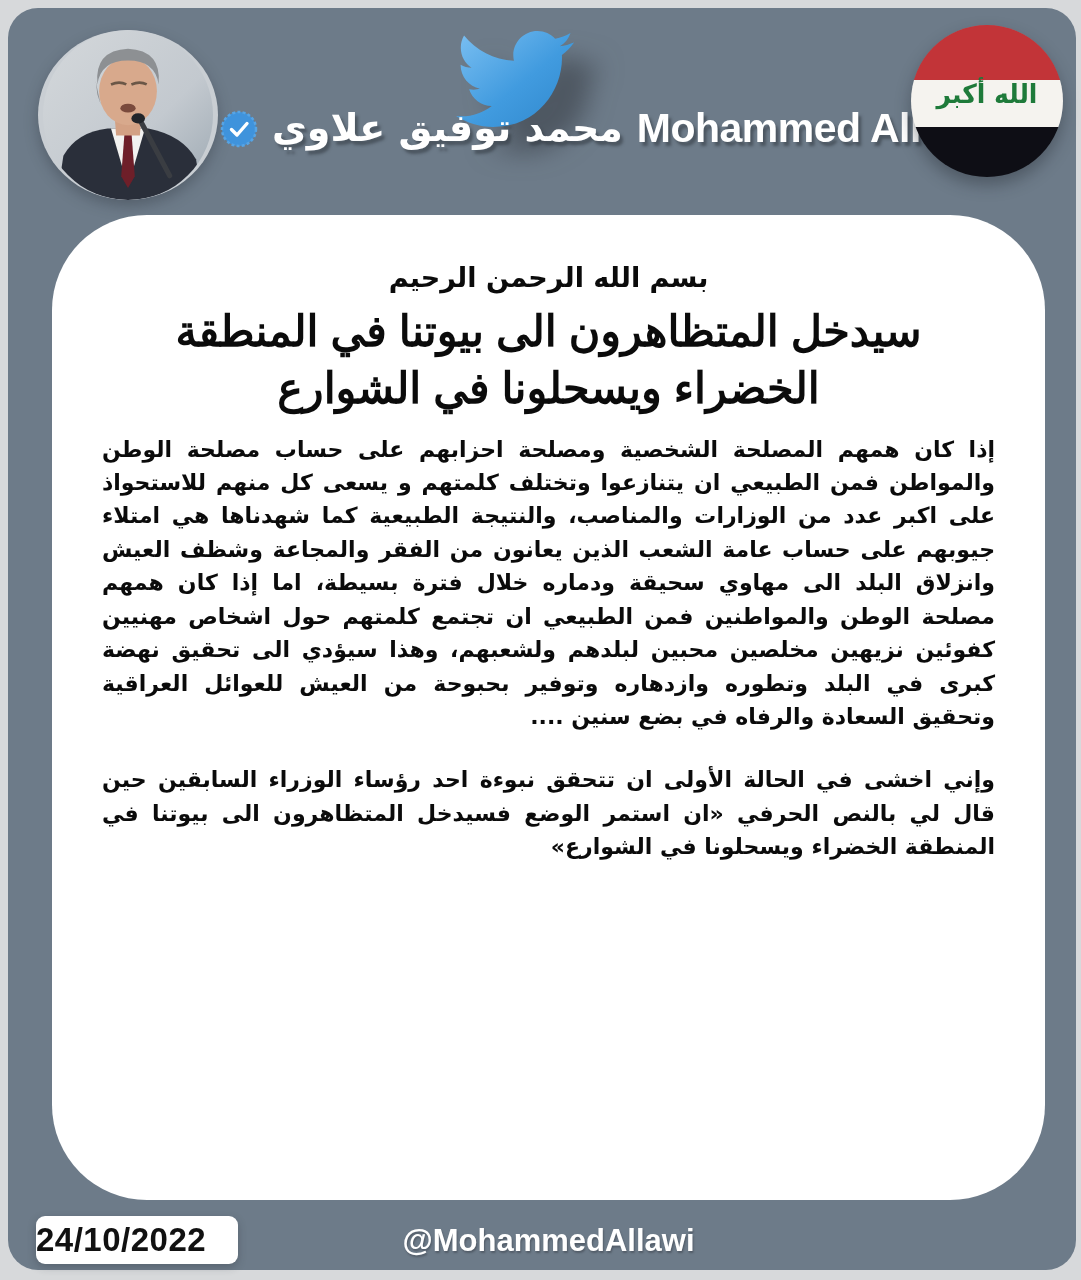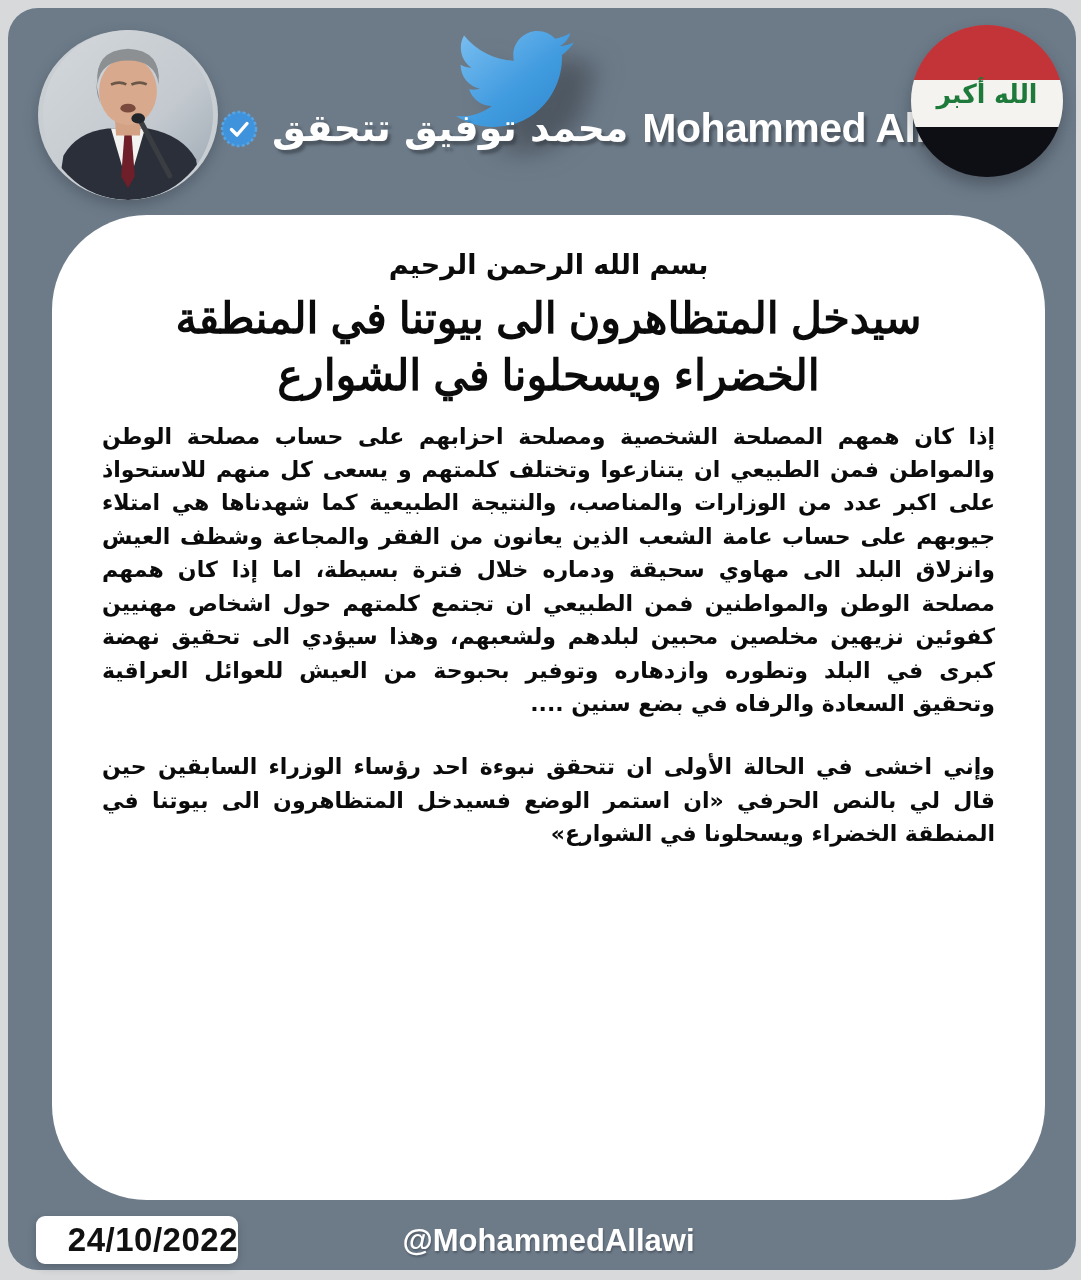--- a/index.html
+++ b/index.html
@@ -50,21 +50,21 @@
   .flag .band-white{height:31%;background:#f5f3ef;display:flex;justify-content:center;}
   .flag .band-black{height:33%;background:#0e0e15;}
   .flag .takbir{
     color:#1e7a3a;font-weight:bold;font-size:25px;direction:rtl;
     font-family:"DejaVu Sans",sans-serif;transform:scaleY(1.05);
   }
   
   .card{
     position:absolute;left:44px;top:207px;width:993px;height:985px;
     background:#ffffff;border-radius:95px;
-    box-sizing:border-box;padding:30px 50px 0 50px;
+    box-sizing:border-box;padding:43px 50px 0 50px;
     direction:rtl;overflow:hidden;color:#0b0b0b;
   }
   .basmala{
     text-align:center;font-size:27px;font-weight:bold;margin:4px 0 10px 0;
     font-family:"DejaVu Sans",sans-serif;
   }
   .card-title{
     text-align:center;font-size:43px;font-weight:bold;line-height:1.32;
     margin:4px 30px 6px 30px;
     font-family:Liberation Sans, sans-serif;
@@ -73,21 +73,21 @@
     margin:16px 0 0 0;
     font-size:22px;font-weight:bold;line-height:1.52;
     text-align:justify;
     font-family:"DejaVu Sans",sans-serif;
   }
   .card-body p + p{margin-top:30px;}
   
   .date-box{
     position:absolute;left:28px;top:1208px;width:202px;height:48px;
     background:#fff;border-radius:9px;
-    display:flex;align-items:center;justify-content:flex-end;
+    display:flex;align-items:center;justify-content:flex-start;
     box-shadow:0 3px 8px rgba(40,46,54,.3);
   }
   .date-text{
     font-family:"Liberation Sans","DejaVu Sans",sans-serif;
     font-weight:bold;font-size:33px;color:#111;letter-spacing:.5px;
   }
   .handle{
     position:absolute;left:0;top:1215px;width:1081px;text-align:center;
     color:#ffffff;font-size:31px;font-weight:bold;
     font-family:"Liberation Sans","DejaVu Sans",sans-serif;
@@ -147,21 +147,21 @@
     </defs>
     <path fill="url(#tw)" d="M23.954 4.569c-.885.389-1.83.654-2.825.775 1.014-.611 1.794-1.574 2.163-2.723-.951.555-2.005.959-3.127 1.184-.896-.959-2.173-1.559-3.591-1.559-2.717 0-4.92 2.203-4.92 4.917 0 .39.045.765.127 1.124-4.09-.205-7.715-2.169-10.141-5.138-.427.722-.666 1.561-.666 2.475 0 1.71.87 3.213 2.188 4.096-.807-.026-1.566-.248-2.228-.616v.061c0 2.385 1.693 4.374 3.946 4.827-.413.111-.849.171-1.296.171-.314 0-.615-.03-.916-.086.631 1.953 2.445 3.377 4.604 3.417-1.68 1.319-3.809 2.105-6.102 2.105-.39 0-.779-.023-1.17-.067 2.189 1.394 4.768 2.209 7.557 2.209 9.054 0 13.999-7.496 13.999-13.986 0-.209 0-.42-.015-.63.961-.689 1.8-1.56 2.46-2.548z"></path>
   </svg>
 
   <div class="name-row">
     <svg class="badge" viewBox="0 0 38 38">
       <circle cx="19" cy="19" r="17" fill="#3f93dc"></circle>
       <circle cx="19" cy="19" r="17" fill="none" stroke="#57a4e4" stroke-width="2.5" stroke-dasharray="3 2.2"></circle>
       <path d="M11.5 19.5 L17 25 L27 13.5" fill="none" stroke="#ffffff" stroke-width="3.4" stroke-linecap="round" stroke-linejoin="round"></path>
     </svg>
-    <span class="name-ar">محمد توفيق تتحقق</span>
+    <span class="name-ar">محمد توفيق علاوي</span>
     <span class="name-en">Mohammed Allawi</span>
   </div>
 
   <div class="flag">
     <div class="band-red"></div>
     <div class="band-white">
       <span class="takbir">الله أكبر</span>
     </div>
     <div class="band-black"></div>
   </div>

